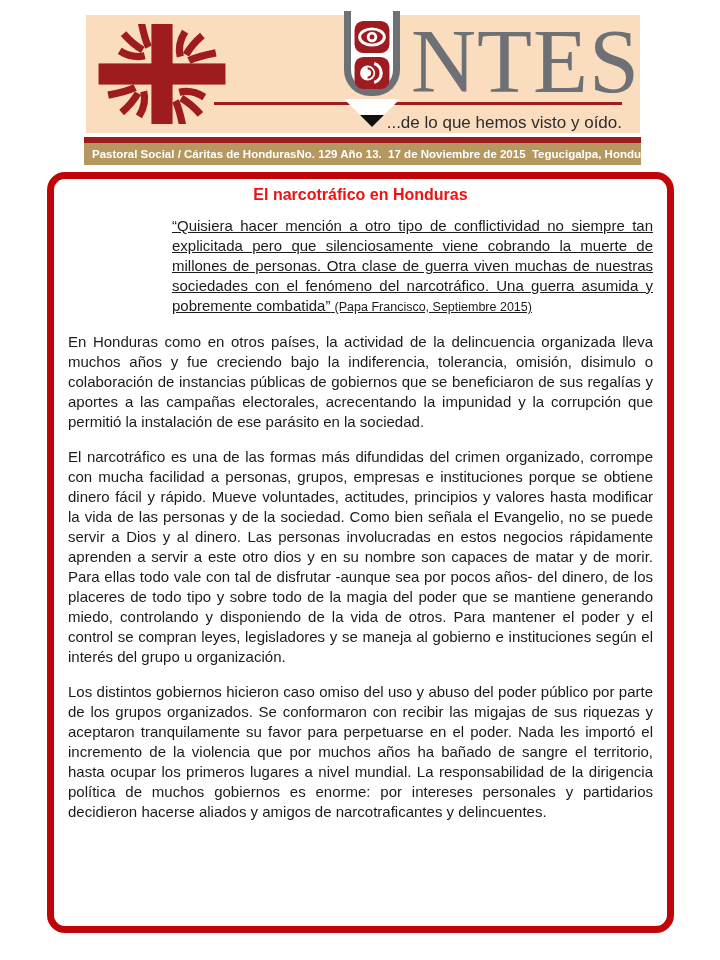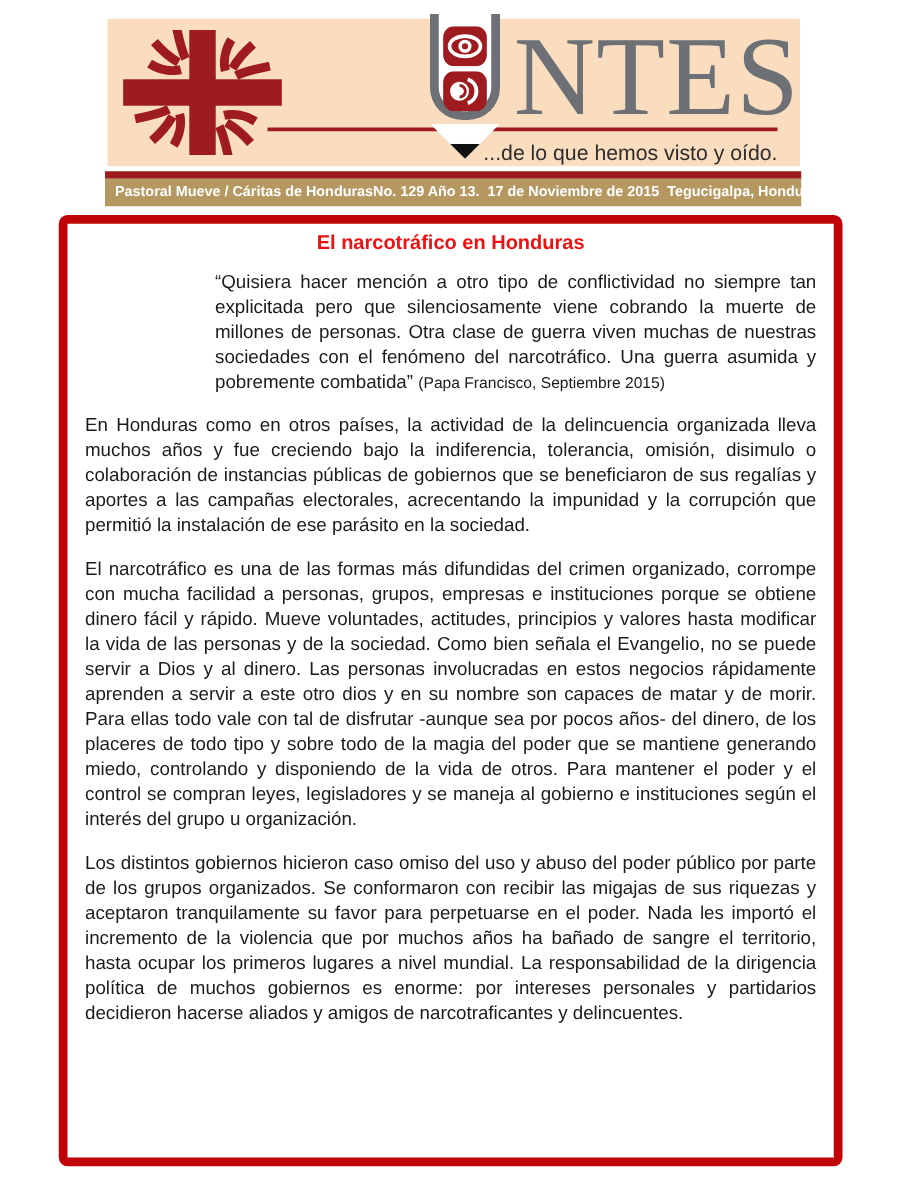--- a/index.html
+++ b/index.html
@@ -86,37 +86,38 @@
   .banner span{
     color:#fff;font-weight:700;font-size:11.5px;
     white-space:pre;line-height:22px;
   }
   .banner .b-left{margin-left:8px;}
   .banner .b-right{margin-right:14px;}
   
   .article{
     position:absolute;left:47px;top:172px;width:627px;height:761px;
     border:7px solid var(--box-border-red,#c00407);
-    border-radius:7px;
+    border-radius:18px;
     box-sizing:border-box;
     background:#fff;
     padding:4px 14px 0 14px;
     overflow:hidden;
   }
   .a-title{
     text-align:center;
     font-size:16px;font-weight:700;
     color:var(--title-red,#ee1111);
     margin-top:3px;
   }
   .quote{
     margin:12px 0 0 104px;
     text-align:justify;
     font-size:15px;line-height:20px;
     color:var(--body-text,#1b1b1b);
+    text-decoration:underline;
   }
   .quote .cite{font-size:12.5px;}
   .body-p{
     margin-top:15px;
     text-align:justify;
     font-size:15px;line-height:20px;
     color:var(--body-text,#1b1b1b);
   }
 </style>
 </head>
@@ -160,21 +161,21 @@
       </svg>
     </div>
     <div class="pencil-tip"></div>
     <div class="pencil-point"></div>
 
     <div class="tagline">...de lo que hemos visto y oído.</div>
   </header>
 
   <div class="stripe"></div>
   <div class="banner">
-    <span class="b-left">Pastoral Mueve / Cáritas de Honduras</span>
+    <span class="b-left">Pastoral Social / Cáritas de Honduras</span>
     <span class="b-right">No. 129 Año 13.  17 de Noviembre de 2015  Tegucigalpa, Honduras</span>
   </div>
 
   <main class="article">
     <h1 class="a-title">El narcotráfico en Honduras</h1>
 
     <p class="quote"><span>“Quisiera hacer mención a otro tipo de conflictividad no siempre tan explicitada pero que silenciosamente viene cobrando la muerte de millones de personas. Otra clase de guerra viven muchas de nuestras sociedades con el fenómeno del narcotráfico. Una guerra asumida y pobremente combatida”</span> <span class="cite">(Papa Francisco, Septiembre 2015)</span></p>
 
     <p class="body-p">En Honduras como en otros países, la actividad de la delincuencia organizada lleva muchos años y fue creciendo bajo la indiferencia, tolerancia, omisión, disimulo o colaboración de instancias públicas de gobiernos que se beneficiaron de sus regalías y aportes a las campañas electorales, acrecentando la impunidad y la corrupción que permitió la instalación de ese parásito en la sociedad.</p>
     <p class="body-p">El narcotráfico es una de las formas más difundidas del crimen organizado, corrompe con mucha facilidad a personas, grupos, empresas e instituciones porque se obtiene dinero fácil y rápido. Mueve voluntades, actitudes, principios y valores hasta  modificar la vida de las personas y de la sociedad. Como bien señala el Evangelio, no se puede servir a Dios y al dinero. Las personas involucradas en estos negocios rápidamente  aprenden a servir a este otro dios y en su nombre  son capaces de matar y de morir. Para ellas todo vale con tal de disfrutar -aunque sea por pocos años- del dinero, de los  placeres de todo tipo y sobre todo de la magia del poder que se mantiene generando miedo, controlando y disponiendo de  la vida de otros. Para mantener el poder y el control se compran leyes, legisladores y se maneja al  gobierno  e  instituciones según  el interés del grupo u organización.</p>

